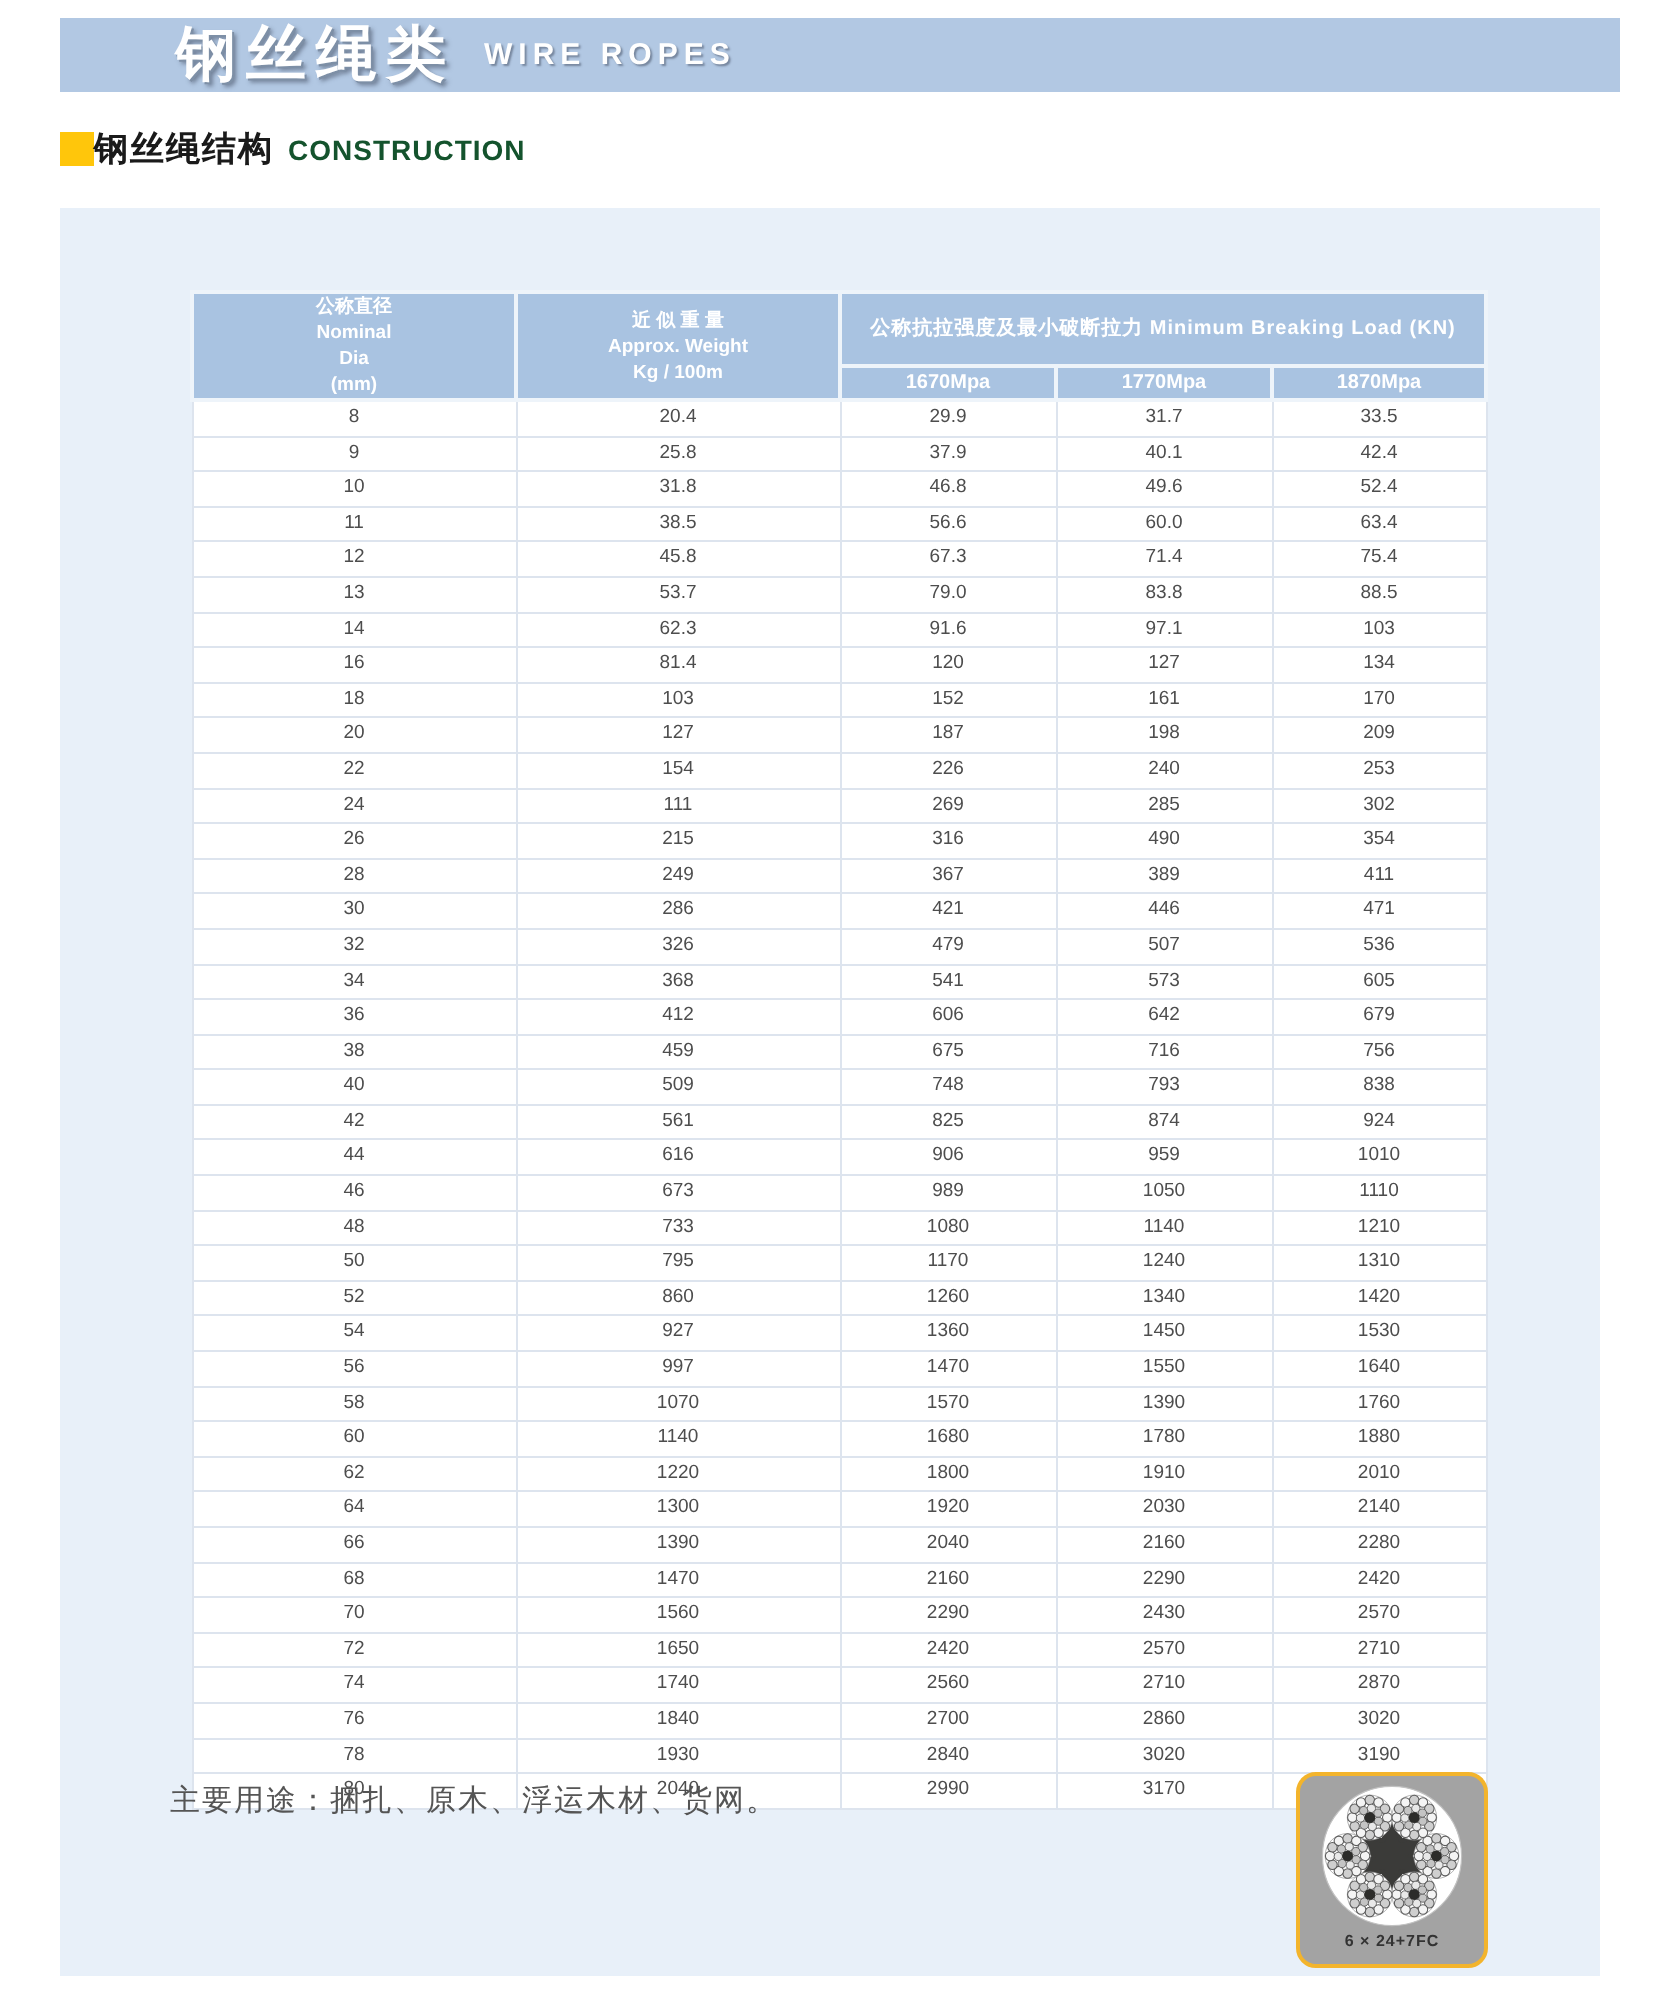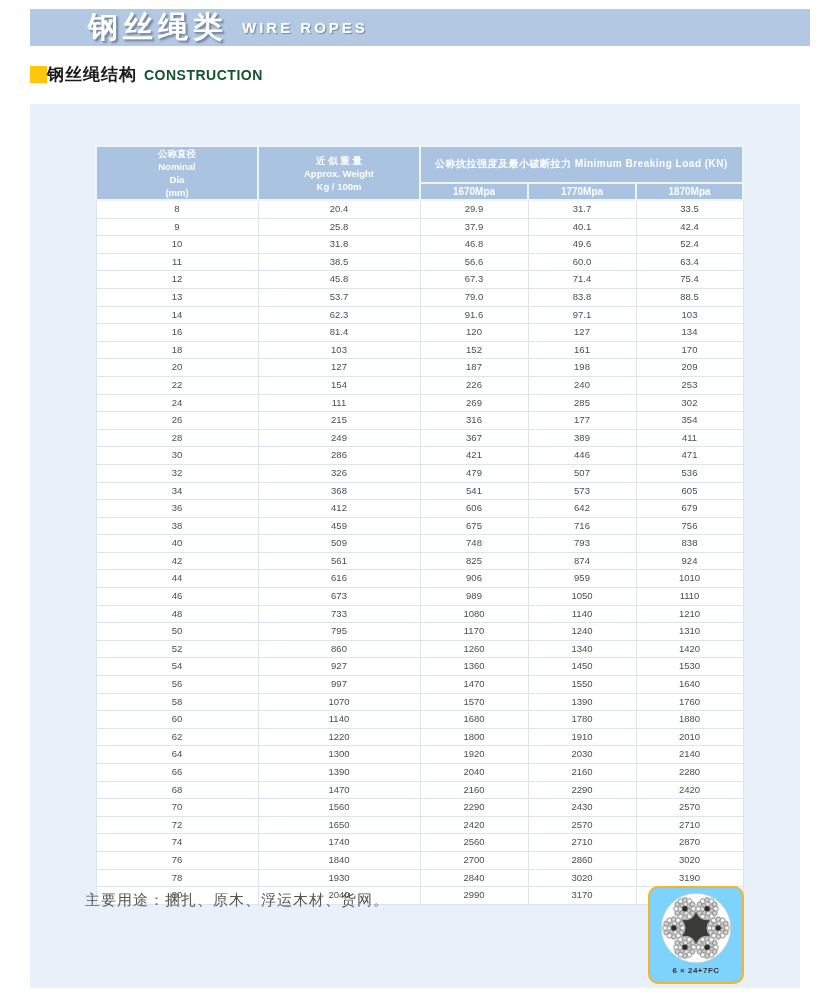--- a/index.html
+++ b/index.html
@@ -54,21 +54,21 @@
     background:#fff; border:1px solid #dde4ee; text-align:center;
     font-size:9.5px; line-height:16.6px; color:#4d4d4d; padding:0;
   }
 
   
   .usage {
     position:absolute; left:55px; top:787px; font-size:15px; color:#555; letter-spacing:1px;
   }
   .diagram-box {
     position:absolute; left:618px; top:782px; width:96px; height:98px;
-    background:#7dd3fc; border:2px solid #f3b42c; border-radius:10px;
+    background:#a3a3a3; border:2px solid #f3b42c; border-radius:10px;
     display:flex; flex-direction:column; align-items:center; justify-content:flex-start;
     padding-top:3px;
   }
   .diagram-box svg { width:76px; height:74px; display:block; }
   .diagram-label {
     font-size:8px; font-weight:bold; color:#333; margin-top:1px; letter-spacing:.5px;
   }
 </style>
 </head>
 <body>
@@ -199,21 +199,21 @@
             <td>24</td>
             <td>111</td>
             <td>269</td>
             <td>285</td>
             <td>302</td>
           </tr>
           <tr>
             <td>26</td>
             <td>215</td>
             <td>316</td>
-            <td>177</td>
+            <td>490</td>
             <td>354</td>
           </tr>
           <tr>
             <td>28</td>
             <td>249</td>
             <td>367</td>
             <td>389</td>
             <td>411</td>
           </tr>
           <tr>

